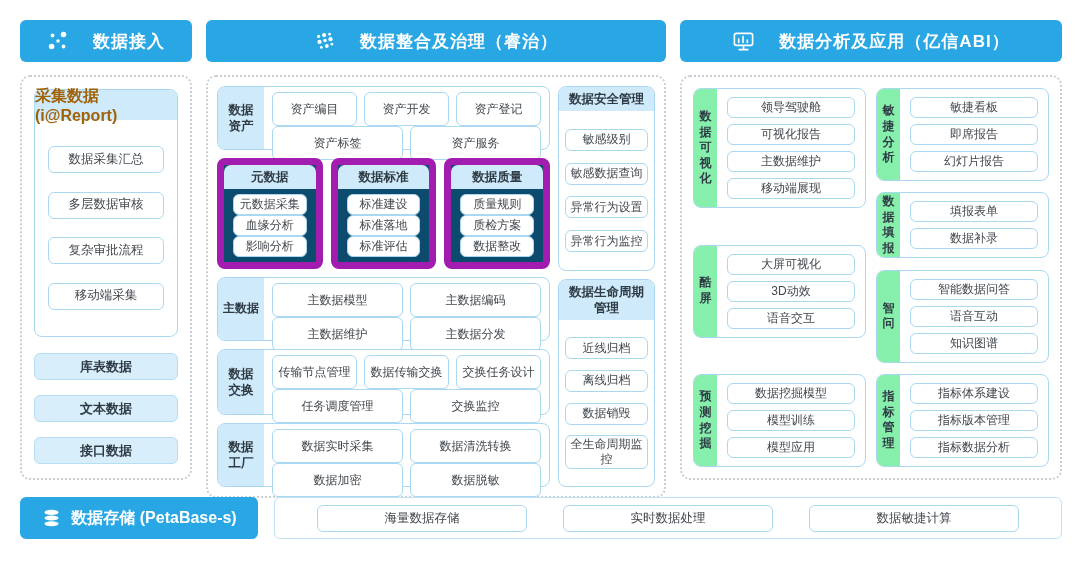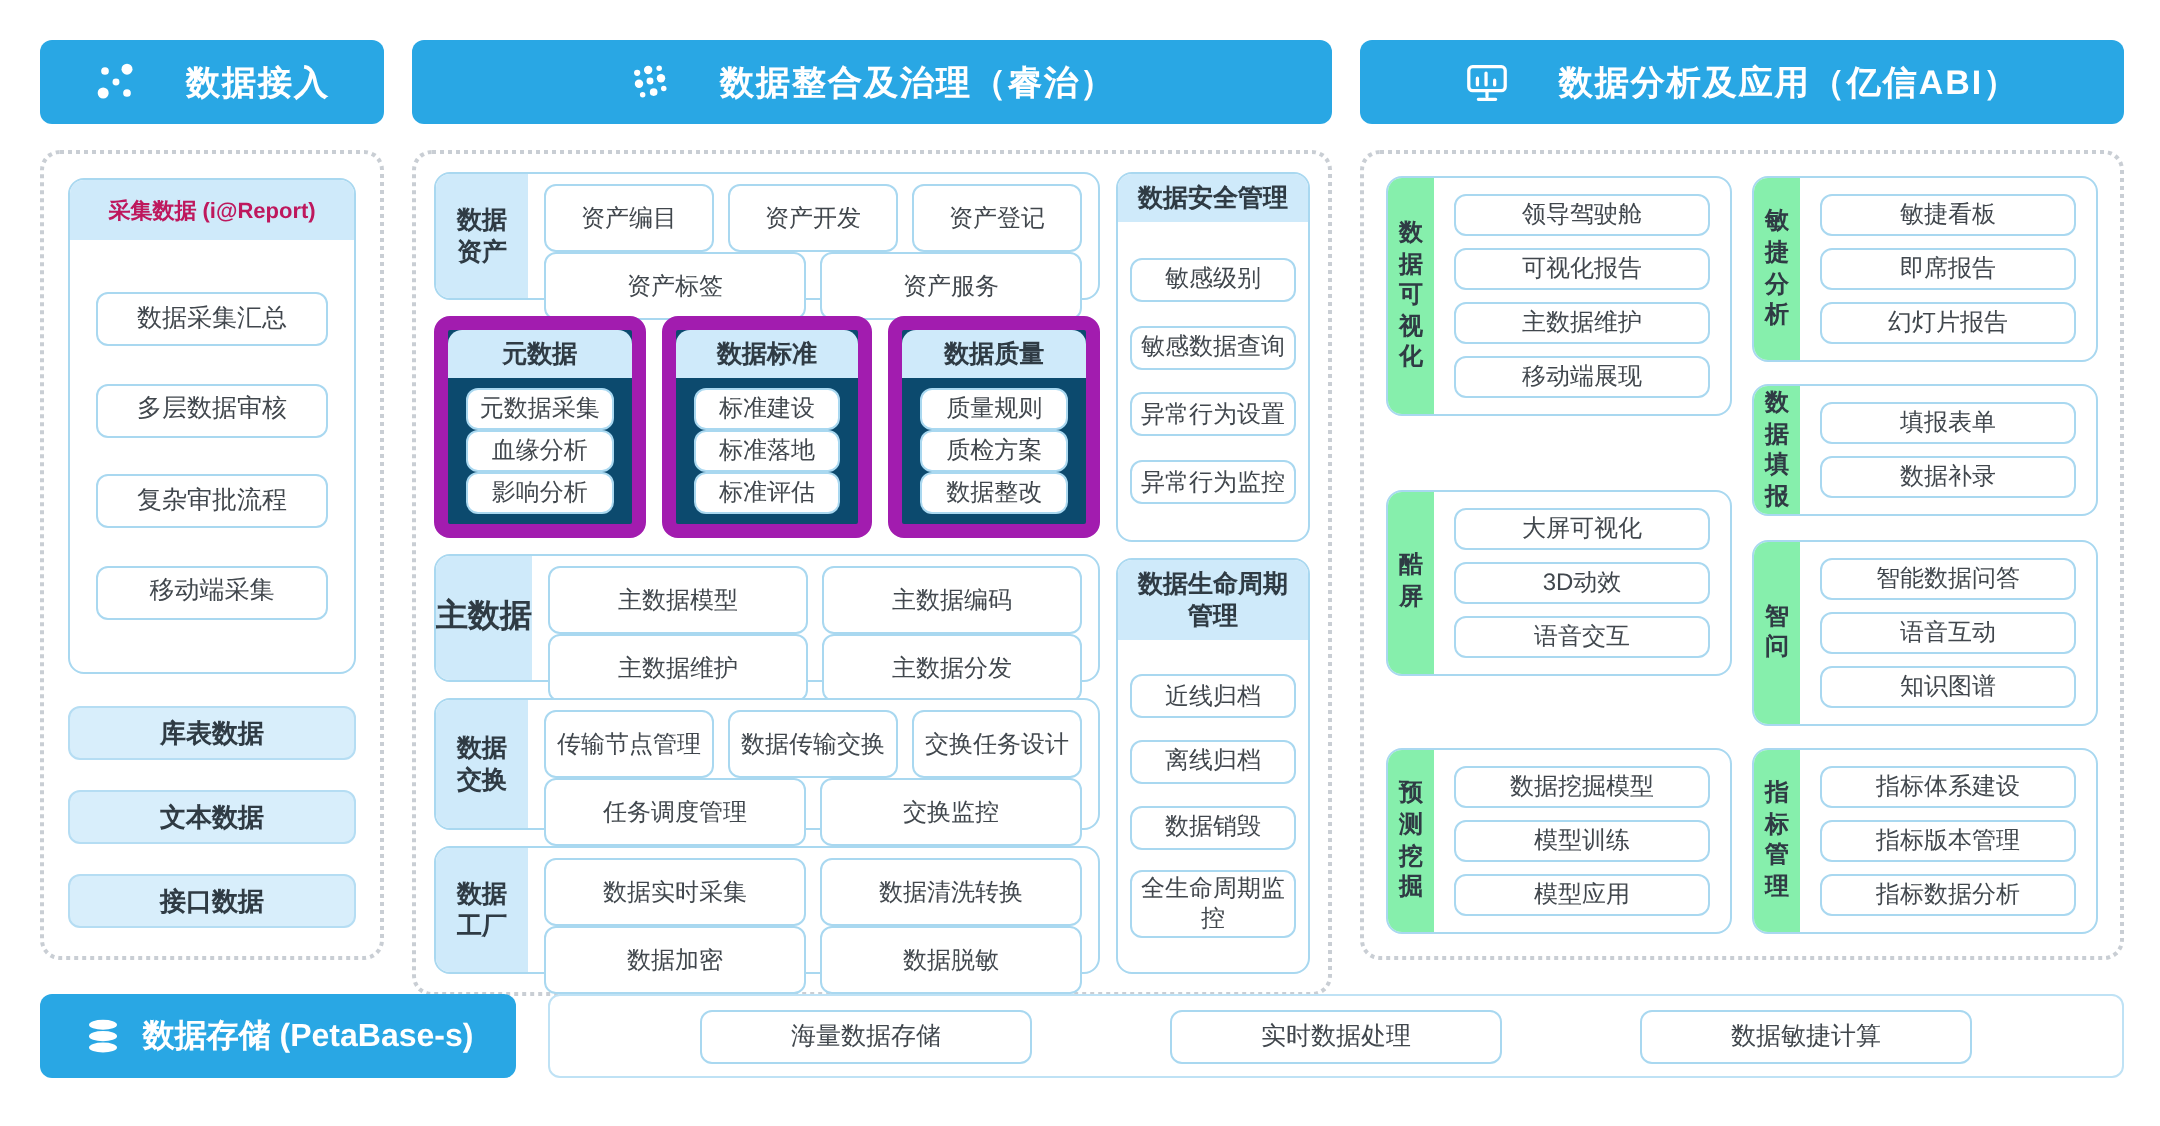--- a/index.html
+++ b/index.html
@@ -22,39 +22,39 @@
 
   
   .btn { background:#fff; border:1px solid #a9d8f0; border-radius:6px;
          display:flex; align-items:center; justify-content:center; text-align:center;
          font-size:12px; color:#41474d; min-height:21px; padding:1px 3px; line-height:1.25; }
 
   
   .p1 { display:flex; flex-direction:column; padding:12px 12px 14px; }
   .card { border:1px solid #a9d8f0; border-radius:8px; flex:1; display:flex; flex-direction:column; margin-bottom:16px; background:#fff; }
   .card-hd { height:30px; background:#cfeafa; border-radius:7px 7px 0 0; display:flex; align-items:center; justify-content:center;
-             font-size:11px; font-weight:700; color:#be185d; }
+             font-size:16px; font-weight:700; color:#a16207; }
   .card-bd { flex:1; display:flex; flex-direction:column; justify-content:space-evenly; padding:8px 13px; }
   .card-bd .btn { height:27px; font-size:12.5px; }
   .fillers { display:flex; flex-direction:column; gap:15px; }
   .btn-fill { height:27px; background:#d8eefb; border:1px solid #b5ddf3; border-radius:6px;
               display:flex; align-items:center; justify-content:center;
               font-size:13px; font-weight:700; color:#2f3b44; }
 
   
   .p2 { display:flex; gap:8px; padding:9px; }
   .gov-left { flex:1; display:flex; flex-direction:column; gap:8px; min-width:0; }
   .gov-right { flex:0 0 97px; display:flex; flex-direction:column; gap:8px; }
   .group { border:1px solid #a9d8f0; border-radius:8px; display:flex; background:#fff; }
   .g2 { height:64px; } .g3 { height:66px; }
   .strip { flex:0 0 46px; background:#cfeafa; border-radius:7px 0 0 7px;
            display:flex; align-items:center; justify-content:center; }
   .strip span { display:block; width:2.15em; font-size:12.5px; font-weight:700; color:#2f3b44;
                 text-align:center; line-height:1.3; }
-  .strip span.nw { width:auto; white-space:nowrap; font-size:16px; }
+  .strip span.nw { width:auto; white-space:nowrap; font-size:12px; }
   .rows { flex:1; display:flex; flex-direction:column; justify-content:space-evenly; padding:5px 8px; min-width:0; }
   .row { display:flex; gap:7px; }
   .row .btn { flex:1; height:34px; }
 
   .trio { flex:1; display:flex; gap:8px; }
   .mini { flex:1; border:7px solid #a21caf; border-radius:8px; display:flex; flex-direction:column; background:#0c4a6e; }
   .mini-hd { height:24px; background:#cfeafa; border-radius:7px 7px 0 0; display:flex; align-items:center; justify-content:center;
              font-size:12.5px; font-weight:700; color:#2f3b44; }
   .mini-bd { flex:1; display:flex; flex-direction:column; justify-content:space-evenly; padding:5px 9px; }
   .mini-bd .btn { height:21px; }
@@ -77,21 +77,21 @@
   .agroup-bd { flex:1; display:flex; flex-direction:column; justify-content:flex-start; padding:8px 10px; gap:6px; min-width:0; }
   .agroup-bd .btn { height:21px; }
 
   
   .storage { position:absolute; left:20px; right:18px; top:497px; height:42px; display:flex; gap:16px; }
   .storage-label { flex:0 0 238px; background:#29a7e4; border-radius:6px; color:#fff;
                    display:flex; align-items:center; justify-content:center; gap:9px;
                    font-size:16px; font-weight:700; }
   .storage-box { flex:1; border:1px solid #bfe2f5; border-radius:6px; background:#fff;
                  display:flex; align-items:center; justify-content:space-evenly; padding:0 6px; }
-  .sbtn { width:166px; height:27px; border:1px solid #a9d8f0; border-radius:6px;
+  .sbtn { width:210px; height:27px; border:1px solid #a9d8f0; border-radius:6px;
           display:flex; align-items:center; justify-content:center; font-size:12.5px; color:#41474d;font-family:Liberation Serif, serif; }
 </style>
 </head>
 <body>
 
 <div class="canvas">
 
   <section class="col col1">
     <div class="hdr">
       <svg width="22" height="22" viewBox="0 0 24 24">

